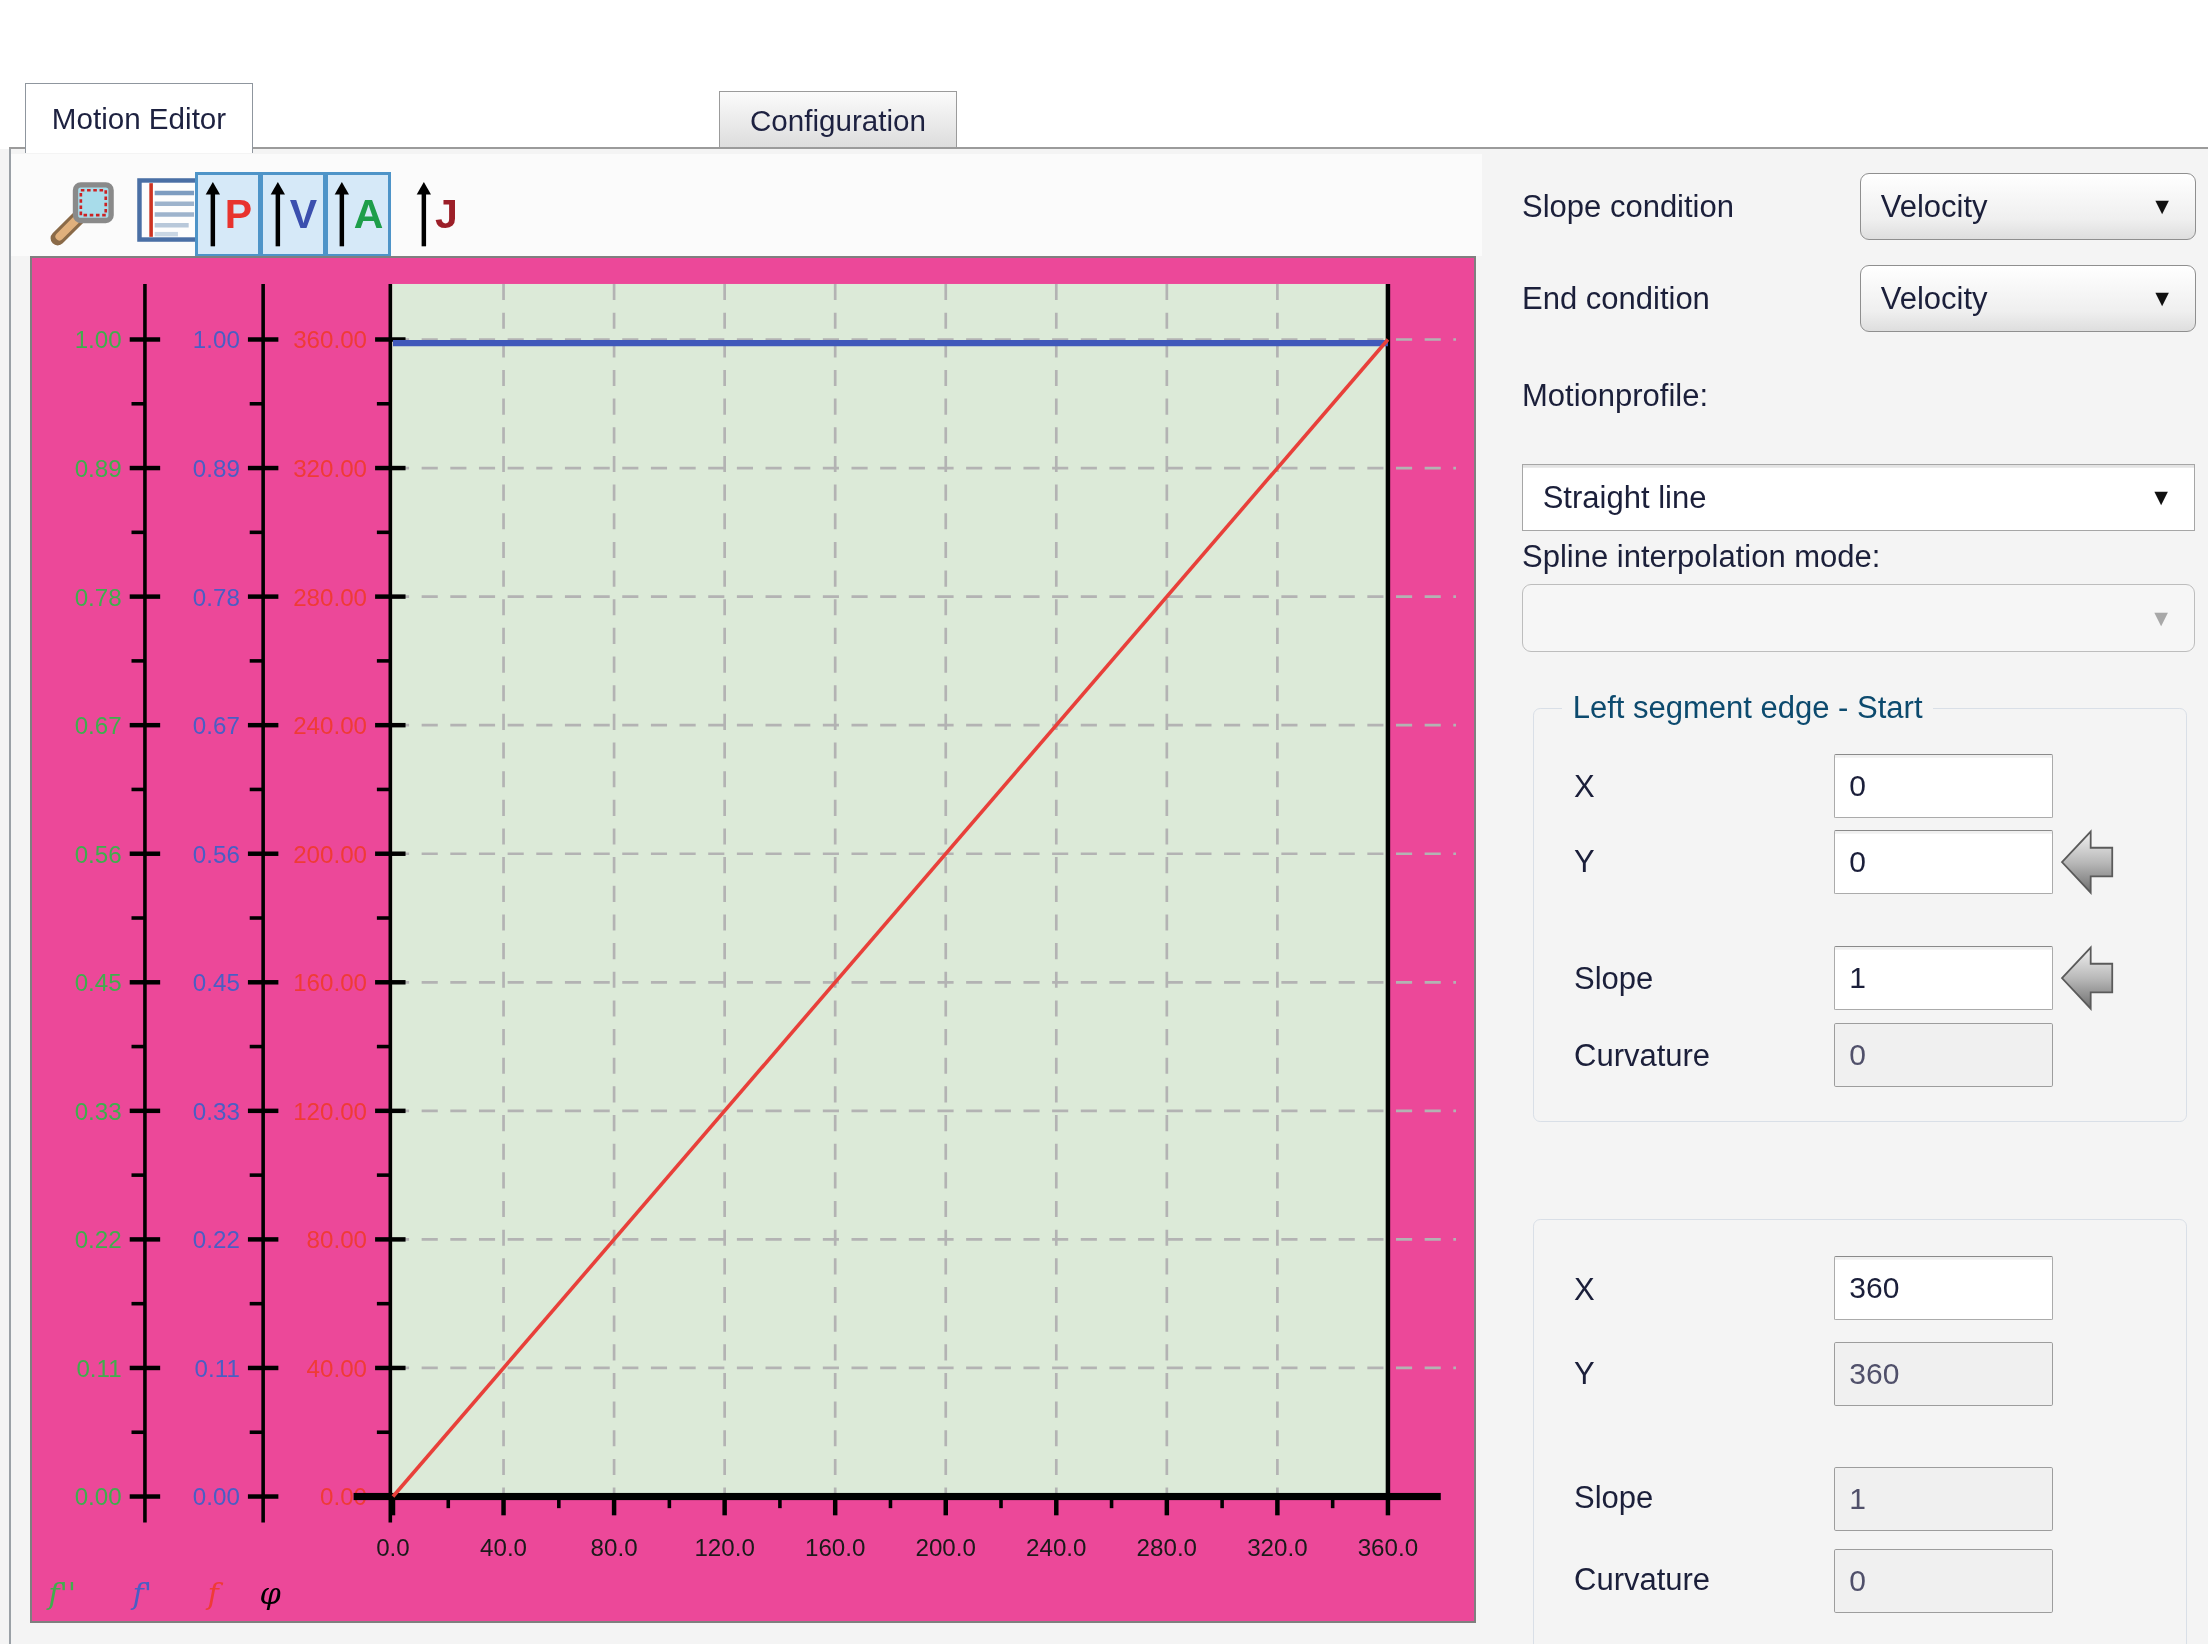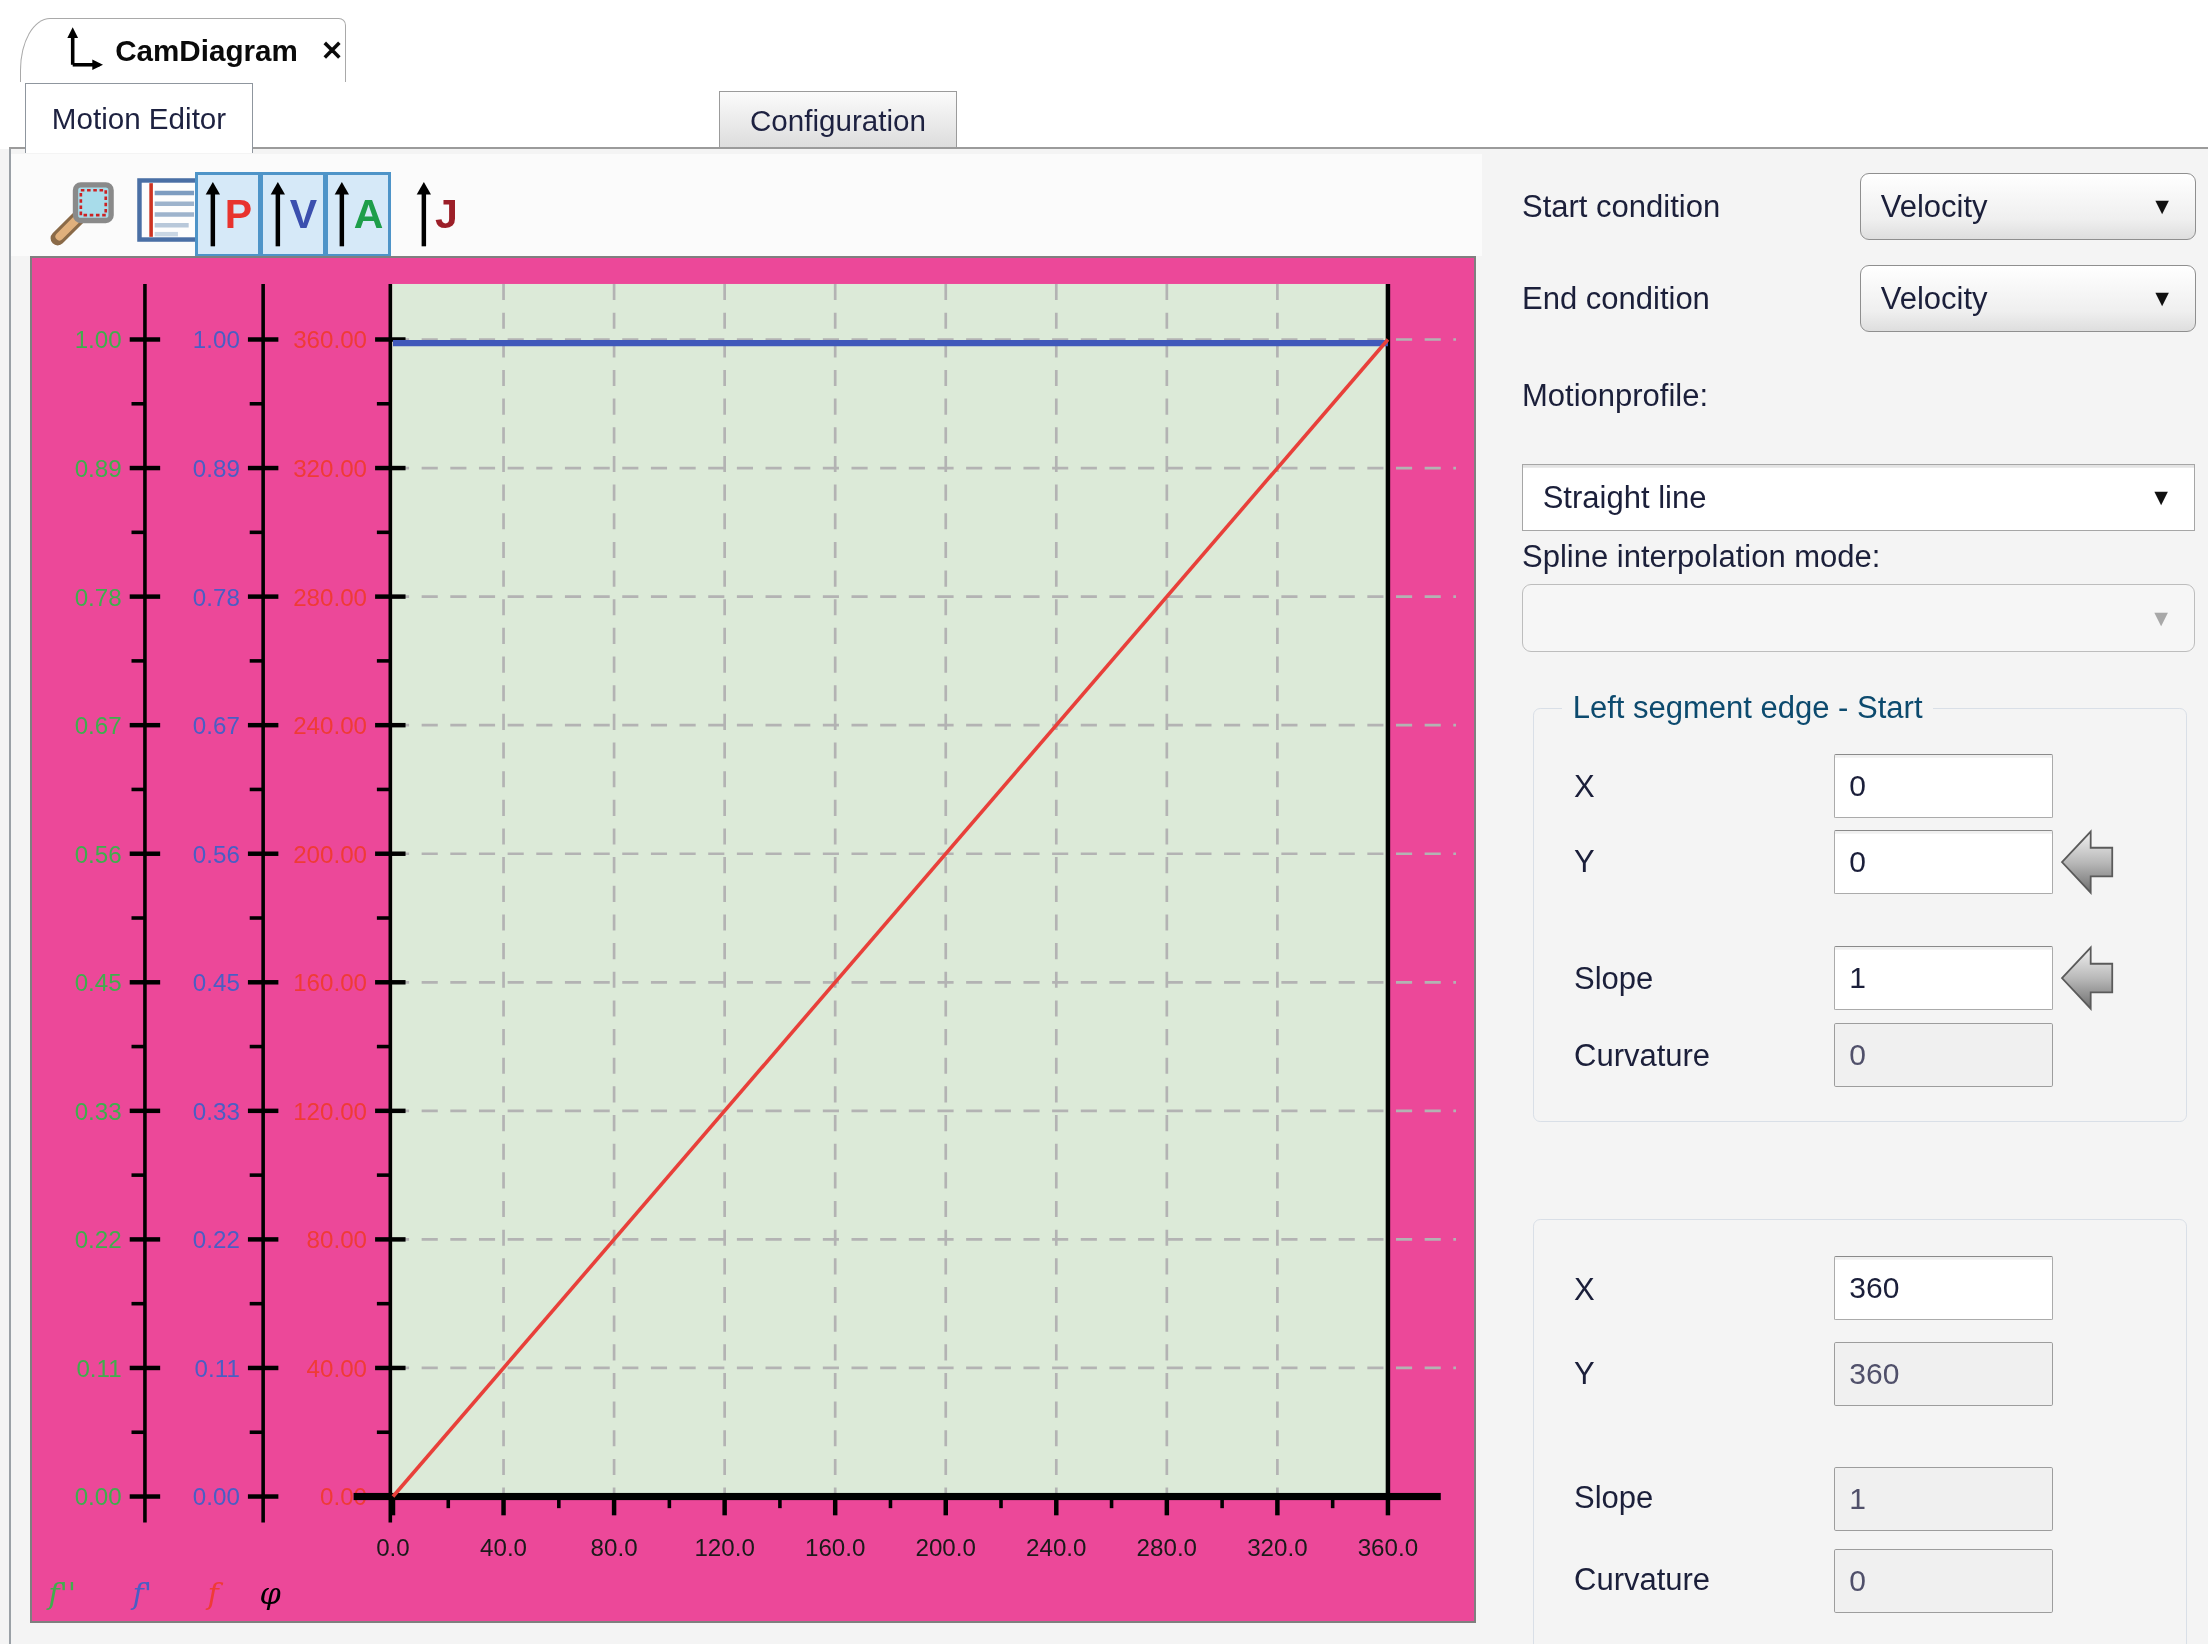--- a/index.html
+++ b/index.html
@@ -43,30 +43,20 @@
   .fldinput{position:absolute;width:219px;height:64px;box-sizing:border-box;font-size:30px;line-height:61px;padding-left:14.3px;
             background:#fff;border:1.8px solid #ababab;border-top-color:#8a8a8a;border-radius:1.8px;box-shadow:inset 0 2.7px 0 rgba(0,0,0,0.06);color:#1b1f3a;}
   .fldinput.disabled{background:#f0f0f0;border:1.8px solid #9d9d9d;box-shadow:none;color:#50506a;}
   .apply-arrow{position:absolute;width:56px;height:70px;}
 </style>
 </head>
 <body>
 
 <div id="root">
 
-  <div class="doc-tab">
-    <svg class="doc-icon" width="41" height="47" viewBox="0 0 46 52">
-      <line x1="12" y1="8" x2="12" y2="42" stroke="#000" stroke-width="4"></line>
-      <line x1="12" y1="42" x2="42" y2="42" stroke="#000" stroke-width="4"></line>
-      <polygon points="12,0 6,12 18,12" fill="#000"></polygon>
-      <polygon points="46,42 34,36 34,48" fill="#000"></polygon>
-    </svg>
-    <span class="doc-title">CamDiagram</span>
-    <span class="doc-close">✕</span>
-  </div>
 
   <div class="subtab active" style="font-weight:normal;">Motion Editor</div>
   <div class="subtab inactive" style="left:719px;width:236px;">Configuration</div>
   <div class="tabline" style="left:9px;width:16px;"></div>
   <div class="tabline" style="left:253px;width:1956px;"></div>
 
   <div class="content">
     <div class="content-leftborder"></div>
     <div class="toolbar-strip">
 
@@ -262,21 +252,21 @@
           <line x1="1514" y1="29" x2="1514" y2="1383" stroke="#000" stroke-width="5"></line>
           <polyline points="403,95 1514,95" fill="none" stroke="#4059ba" stroke-width="7"></polyline>
           <polyline points="403,1383 1514,91" fill="none" stroke="#e8403a" stroke-width="4"></polyline>
           <text x="18" y="1503" fill="#3fae4d" font-size="34" font-style="italic" font-family="DejaVu Serif, serif">f''</text>
           <text x="112" y="1503" fill="#4a5ec4" font-size="34" font-style="italic" font-family="DejaVu Serif, serif">f'</text>
           <text x="196" y="1503" fill="#ef3b36" font-size="34" font-style="italic" font-family="DejaVu Serif, serif">f</text>
           <text x="254" y="1503" fill="#000000" font-size="34" font-style="italic" font-family="DejaVu Serif, serif">φ</text>
         </svg>
     </div>
 
-    <div class="plabel" style="left:1522px;top:37px;">Start condition</div>
+    <div class="plabel" style="left:1522px;top:37px;">Slope condition</div>
     <div class="combo round" style="left:1860px;top:24px;width:336px;height:67px;">
       <span class="ctext">Velocity</span>
       <span class="caret">▼</span>
     </div>
 
     <div class="plabel" style="left:1522px;top:129px;">End condition</div>
     <div class="combo round" style="left:1860px;top:116px;width:336px;height:67px;">
       <span class="ctext">Velocity</span>
       <span class="caret">▼</span>
     </div>

